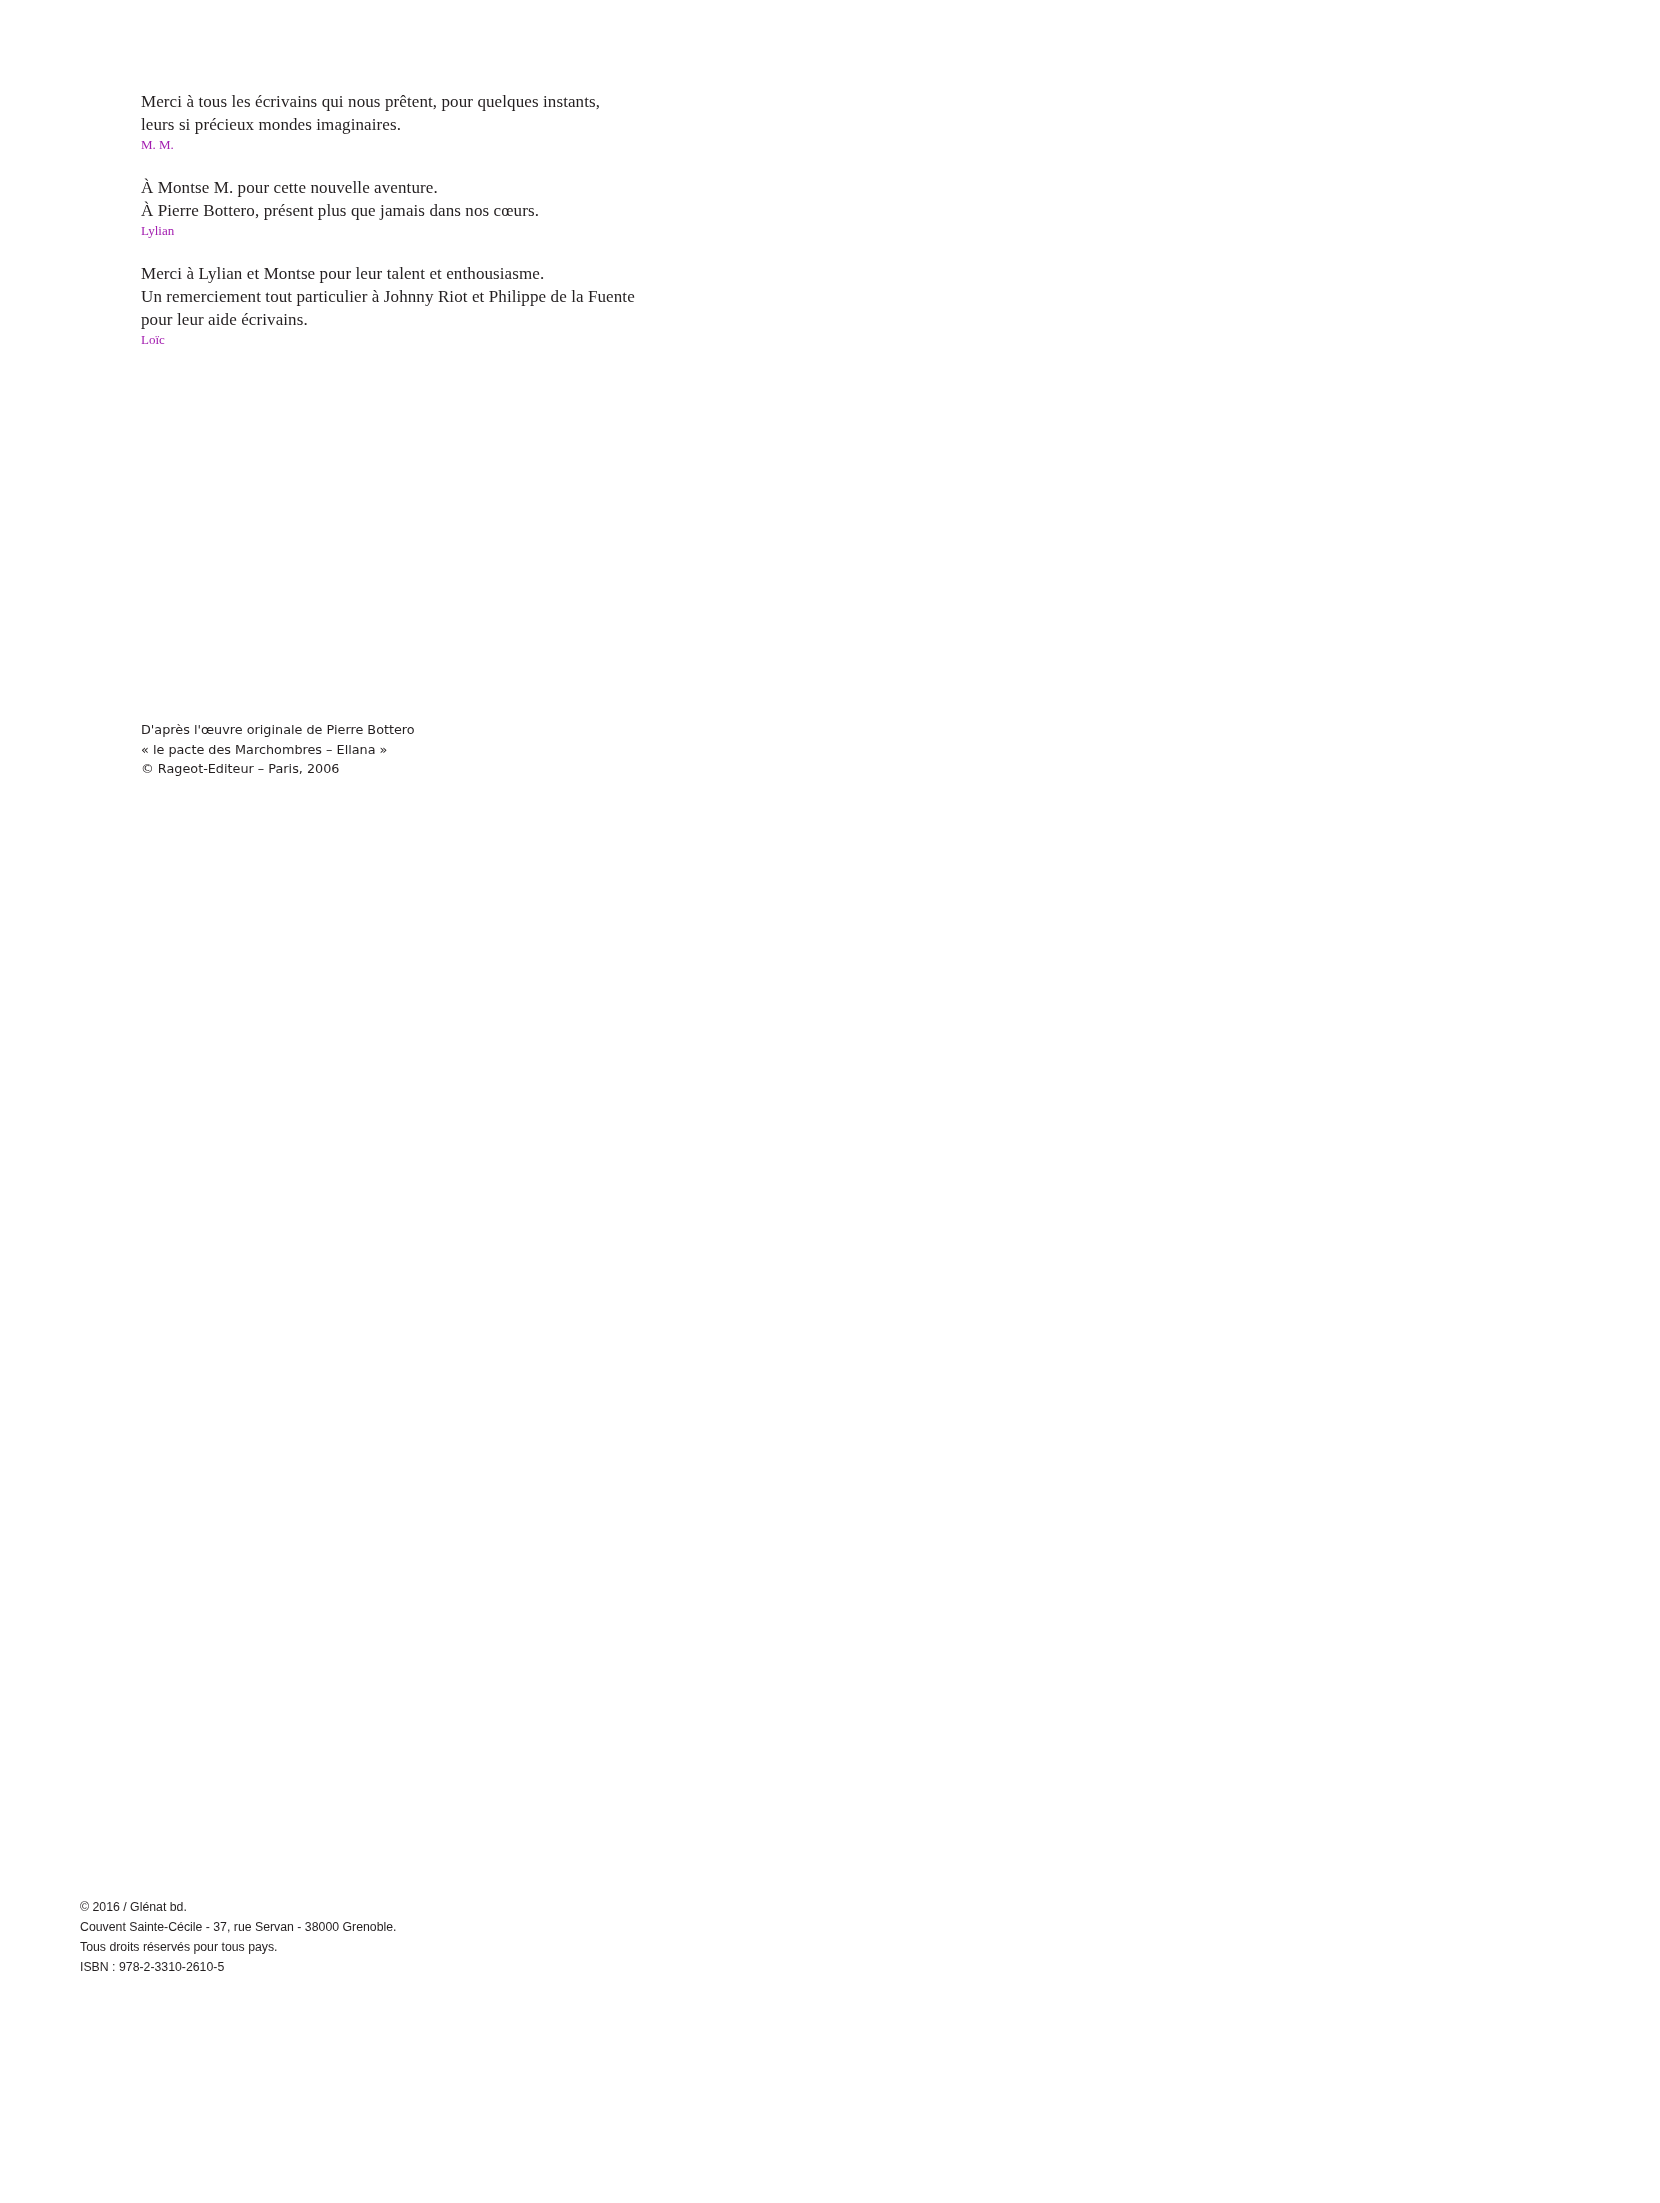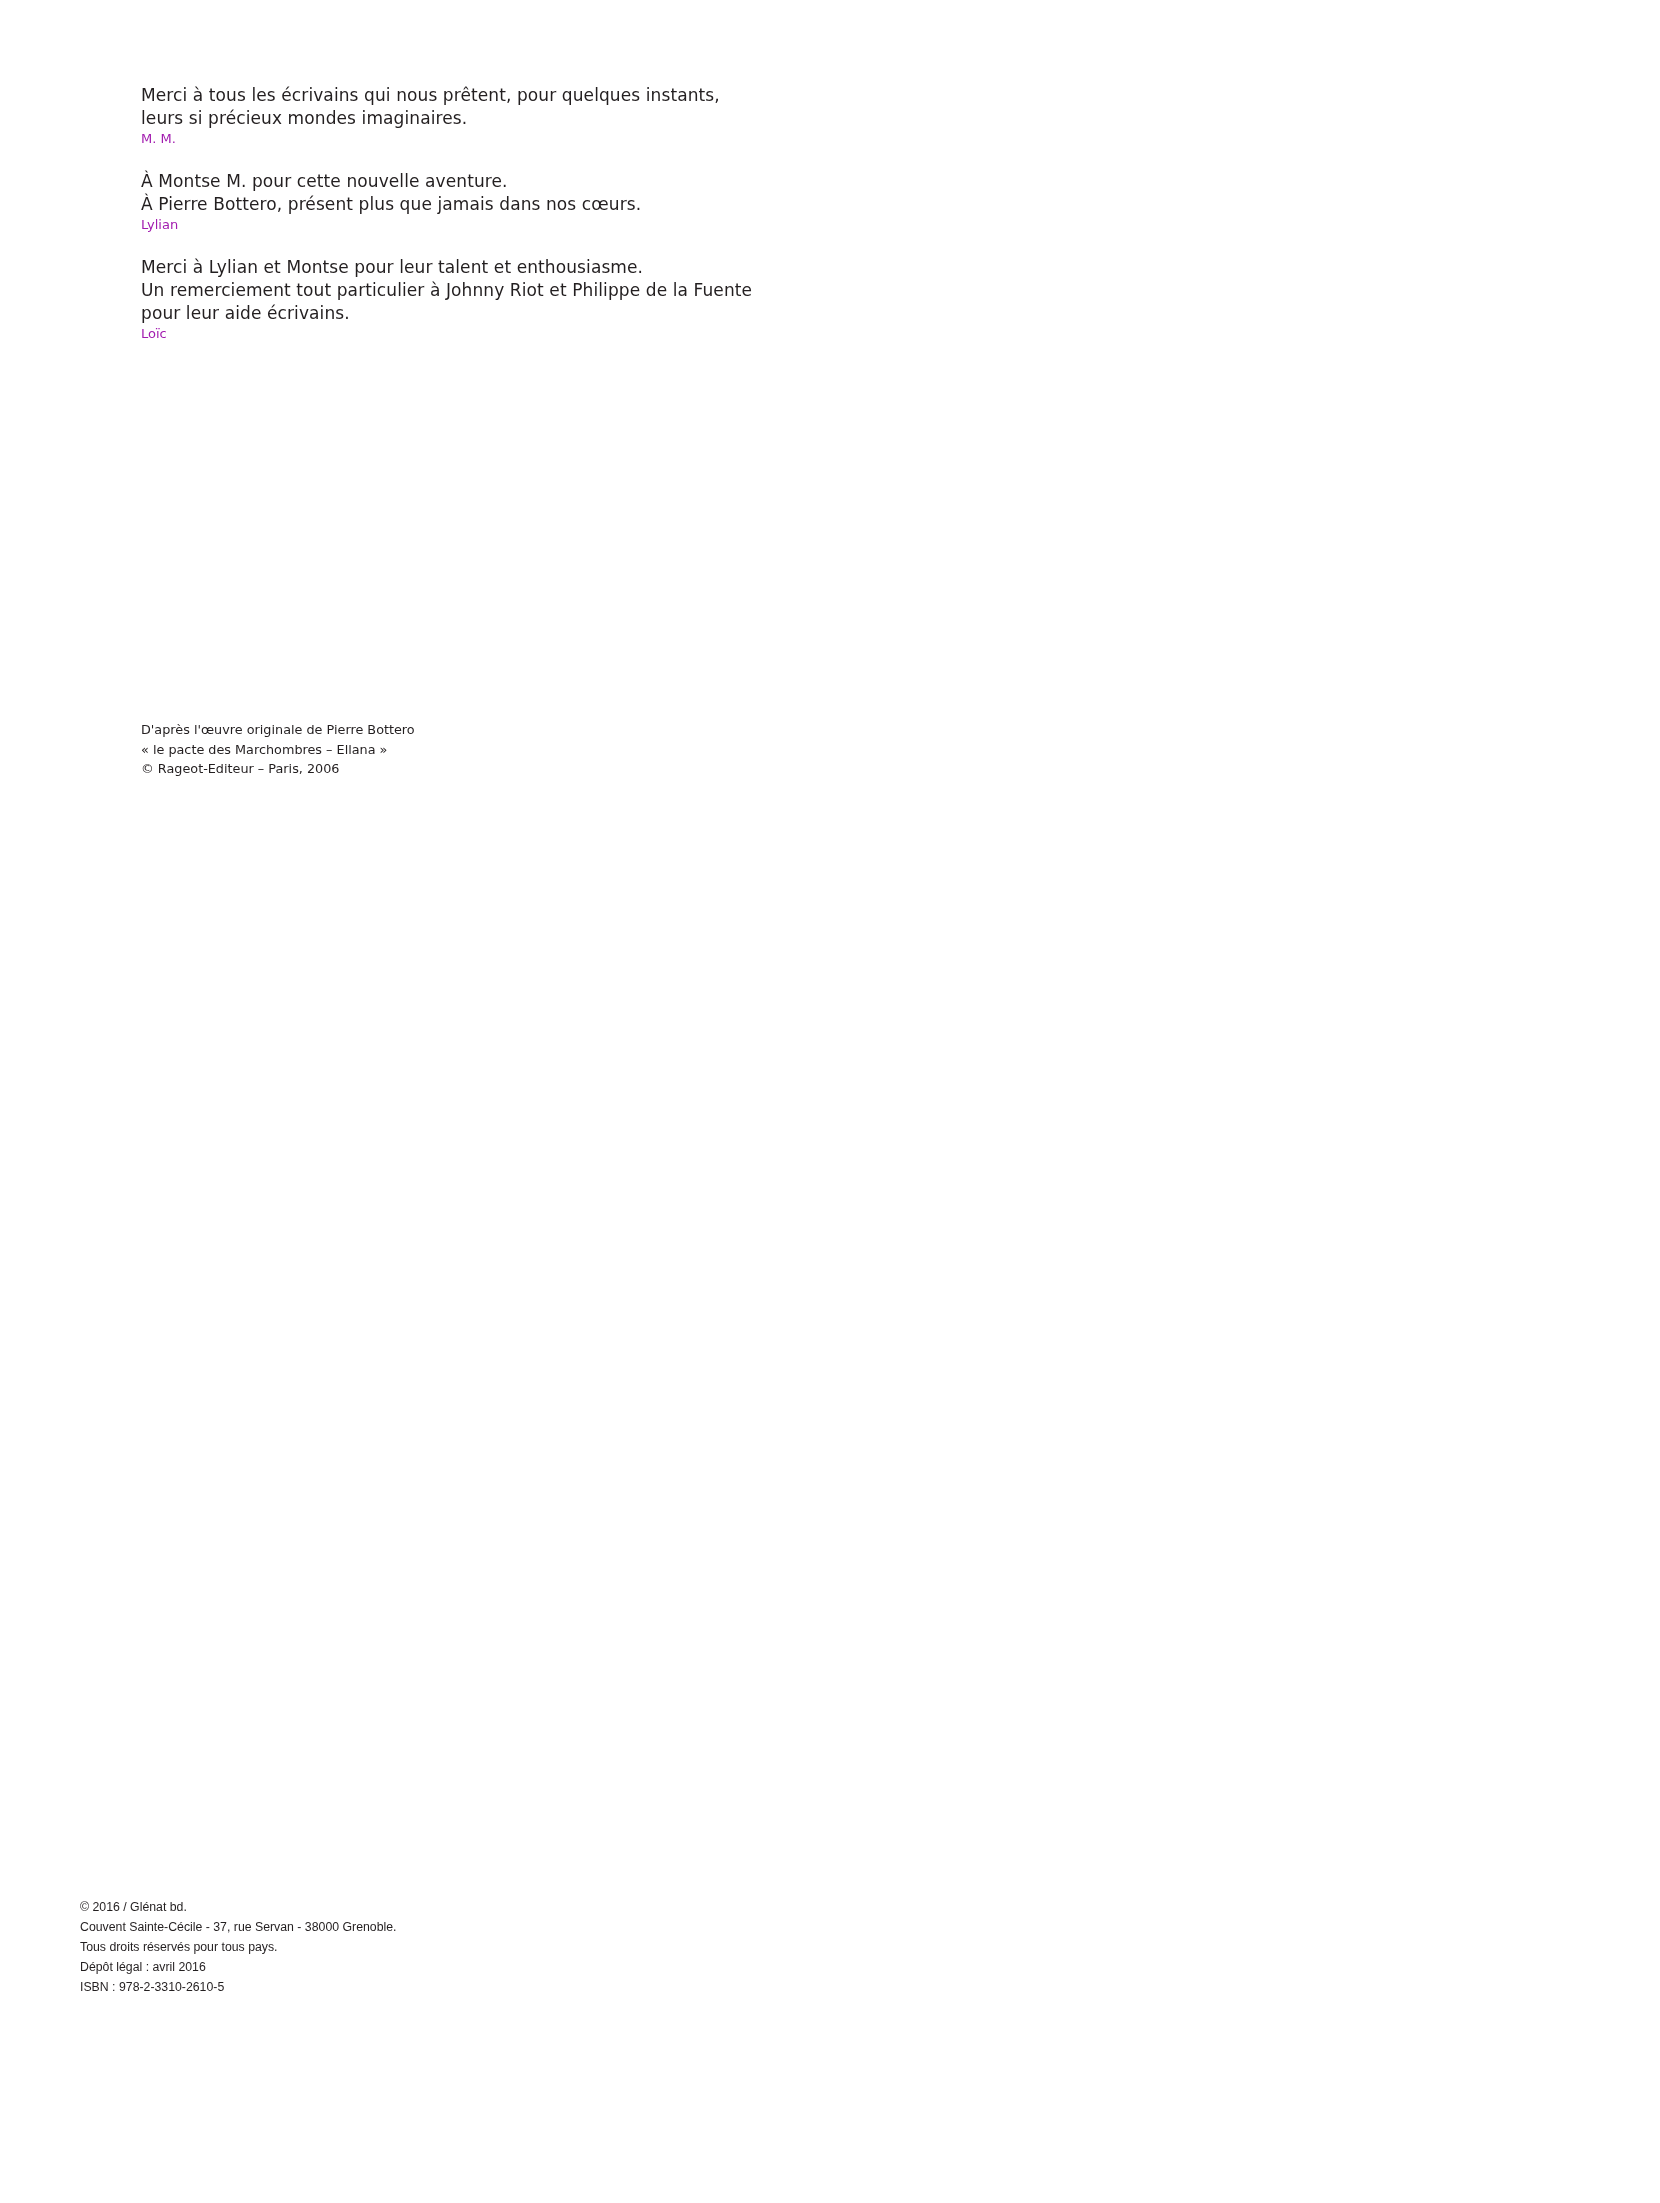--- a/index.html
+++ b/index.html
@@ -22,22 +22,23 @@
     left: 0;
     width: 1660px;
     height: 2203px;
     background: #ffffff;
   }
 
   
   .dedications {
     position: absolute;
     left: 141px;
-    top: 84px;
+    top: 90px;
     width: 778px;
+    font-family: Liberation Serif, serif;
   }
   .ded-group {
     margin-bottom: 22.5px;
   }
   .ded-line {
     font-size: 17px;
     line-height: 23px;
     letter-spacing: 0.1px;
     color: #231f20;
     white-space: pre;
@@ -109,18 +110,17 @@
   <div class="source">
     <div class="source-line">D'après l'œuvre originale de Pierre Bottero</div>
     <div class="source-line">« le pacte des Marchombres – Ellana »</div>
     <div class="source-line">© Rageot-Editeur – Paris, 2006</div>
   </div>
 
   <div class="legal">
     <div class="legal-line">© 2016 / Glénat bd.</div>
     <div class="legal-line">Couvent Sainte-Cécile - 37, rue Servan - 38000 Grenoble.</div>
     <div class="legal-line">Tous droits réservés pour tous pays.</div>
-    <div class="legal-line">Dépôt légal : avril 2016</div>
     <div class="legal-line">ISBN : 978-2-3310-2610-5</div>
   </div>
 
 </div>
 
 
 </body></html>

